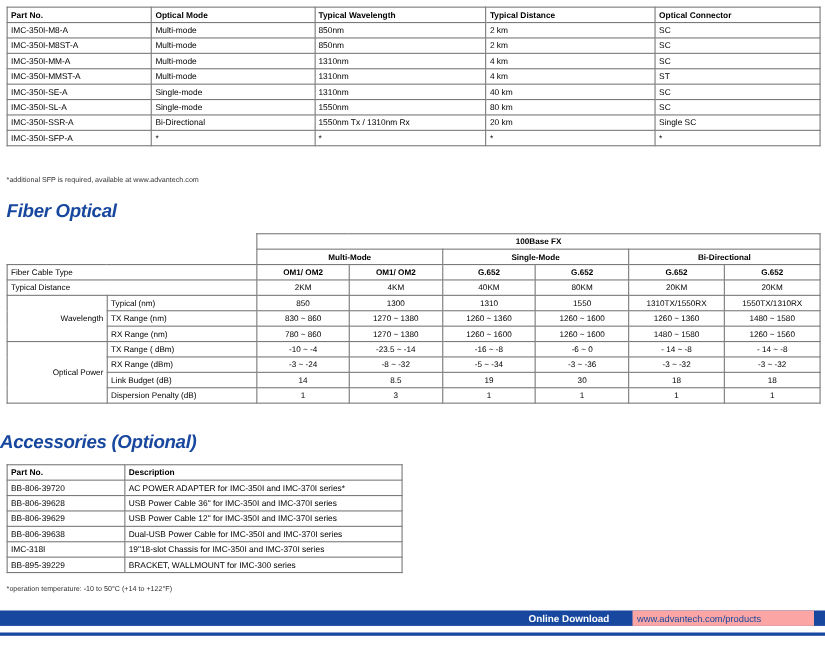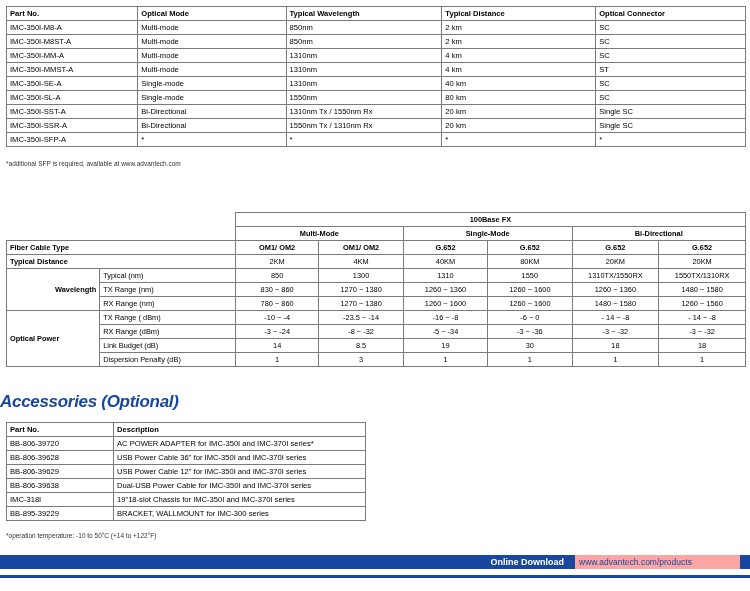--- a/index.html
+++ b/index.html
@@ -88,21 +88,21 @@
     top: 212px;
     width: 740px;
     font-size: 7.4px;
   }
   #fiber-table td {
     height: 11px;
     text-align: center;
   }
   #fiber-table td.lbl {
     text-align: left;
-    font-weight: bold;
+    font-weight: normal;
   }
   #fiber-table td.sublbl {
     text-align: left;
   }
   #fiber-table .w-lbl { width: 85px; }
   #fiber-table .w-sub { width: 140px; }
   #fiber-table .w-col { width: 85px; }
 
   
   #acc-title {
@@ -130,21 +130,21 @@
   #footer-bar {
     position: absolute;
     left: 0;
     top: 555px;
     width: 750px;
     height: 14px;
     background: #17479e;
   }
   #footer-bar .dl-label {
     position: absolute;
-    right: 186px;
+    right: 196px;
     top: 2px;
     color: #ffffff;
     font-weight: bold;
     font-size: 9px;
   }
   #footer-url {
     position: absolute;
     right: 10px;
     top: 555px;
     width: 165px;
@@ -215,45 +215,39 @@
         <td>SC</td>
       </tr>
       <tr>
         <td>IMC-350I-SL-A</td>
         <td>Single-mode</td>
         <td>1550nm</td>
         <td>80 km</td>
         <td>SC</td>
       </tr>
       <tr>
-        <td>IMC-350I-SST-A</td>
-        <td>Bi-Directional</td>
-        <td>1310nm Tx / 1550nm Rx</td>
-        <td>20 km</td>
-        <td>Single SC</td>
-      </tr>
-      <tr>
         <td>IMC-350I-SSR-A</td>
         <td>Bi-Directional</td>
         <td>1550nm Tx / 1310nm Rx</td>
         <td>20 km</td>
         <td>Single SC</td>
       </tr>
       <tr>
         <td>IMC-350I-SFP-A</td>
         <td>*</td>
         <td>*</td>
         <td>*</td>
         <td>*</td>
       </tr>
     </tbody>
   </table>
 
   <div class="footnote" id="ordering-footnote">*additional SFP is required, available at www.advantech.com</div>
 
+  <div class="section-title" id="fiber-title">Fiber Optical</div>
 
   <table id="fiber-table">
     <tbody>
       <tr>
         <td class="w-lbl" style="border:none;"></td>
         <td class="w-sub" style="border:none;"></td>
         <td colspan="6" class="hdr" style="font-weight:bold;">100Base FX</td>
       </tr>
       <tr>
         <td class="w-lbl" style="border:none;"></td>
@@ -275,21 +269,21 @@
         <td colspan="2" class="lbl">Typical Distance</td>
         <td>2KM</td>
         <td>4KM</td>
         <td>40KM</td>
         <td>80KM</td>
         <td>20KM</td>
         <td>20KM</td>
       </tr>
 
       <tr>
-        <td class="lbl" rowspan="3" style="text-align:right;padding-left:48px;">Wavelength</td>
+        <td class="lbl" rowspan="3" style="text-align:center;padding-left:48px;">Wavelength</td>
         <td class="sublbl">Typical (nm)</td>
         <td>850</td>
         <td>1300</td>
         <td>1310</td>
         <td>1550</td>
         <td>1310TX/1550RX</td>
         <td>1550TX/1310RX</td>
       </tr>
       <tr>
         <td class="sublbl">TX Range (nm)</td>
@@ -304,21 +298,21 @@
         <td class="sublbl">RX Range (nm)</td>
         <td>780 ~ 860</td>
         <td>1270 ~ 1380</td>
         <td>1260 ~ 1600</td>
         <td>1260 ~ 1600</td>
         <td>1480 ~ 1580</td>
         <td>1260 ~ 1560</td>
       </tr>
 
       <tr>
-        <td class="lbl" rowspan="4" style="text-align:left;">Optical Power</td>
+        <td class="lbl" rowspan="4" style="text-align:right;">Optical Power</td>
         <td class="sublbl">TX Range ( dBm)</td>
         <td>-10 ~ -4</td>
         <td>-23.5 ~ -14</td>
         <td>-16 ~ -8</td>
         <td>-6 ~ 0</td>
         <td>- 14 ~ -8</td>
         <td>- 14 ~ -8</td>
       </tr>
       <tr>
         <td class="sublbl">RX Range (dBm)</td>

